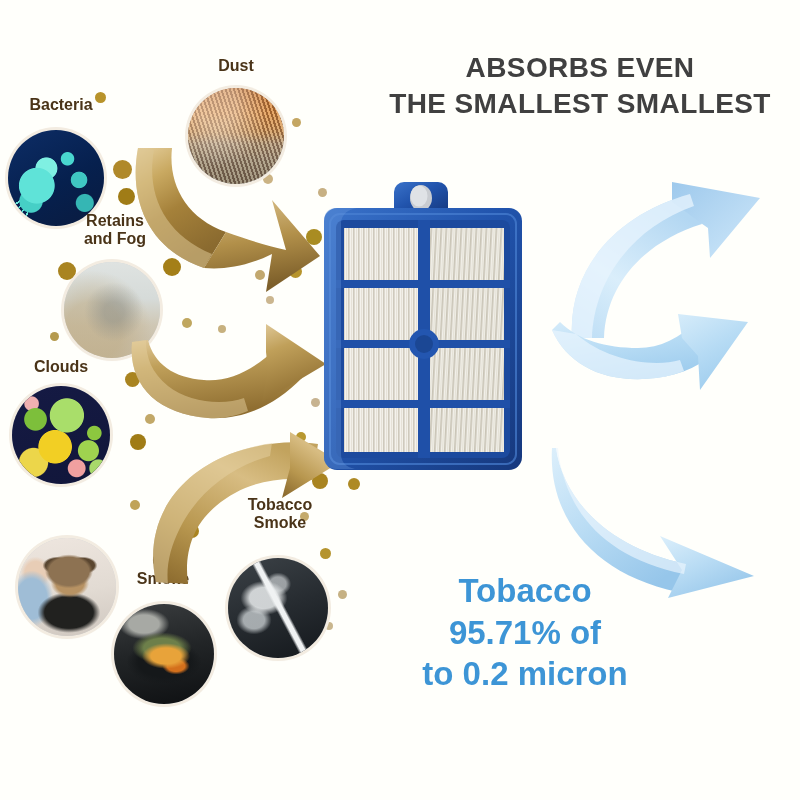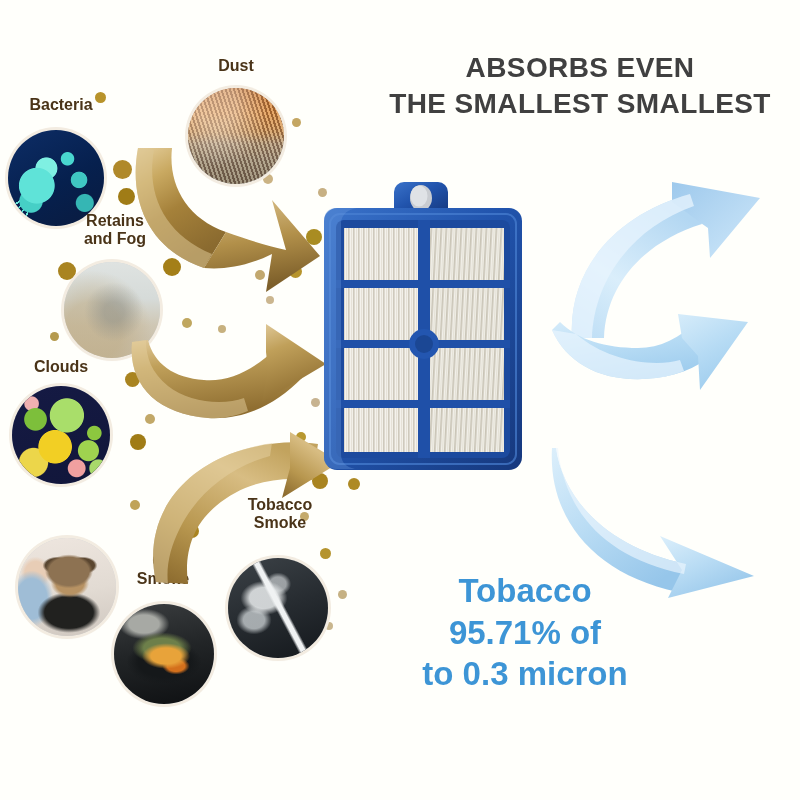--- a/index.html
+++ b/index.html
@@ -377,16 +377,16 @@
       </linearGradient>
     </defs>
     <path d="M8,8 C16,62 62,108 138,124 L130,152 C44,134 0,76 4,8 Z" fill="url(#blueC)"></path>
     <path d="M112,96 L206,136 L120,158 L134,130 Z" fill="url(#blueC)"></path>
     <path d="M8,8 C16,62 62,108 138,124 L136,134 C56,118 16,70 10,8 Z" fill="#ecf6fd" opacity=".65"></path>
   </svg>
 
   <div class="claim">
     <span>Tobacco</span>
     <span>95.71% of</span>
-    <span>to 0.3 micron</span>
+    <span>to 0.2 micron</span>
   </div>
 
 </div>
 
 </body></html>

